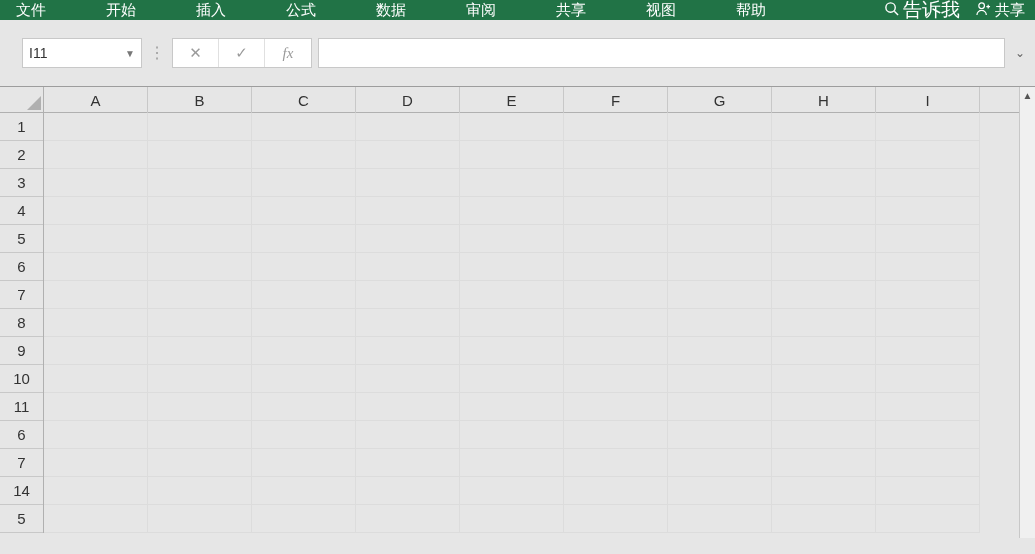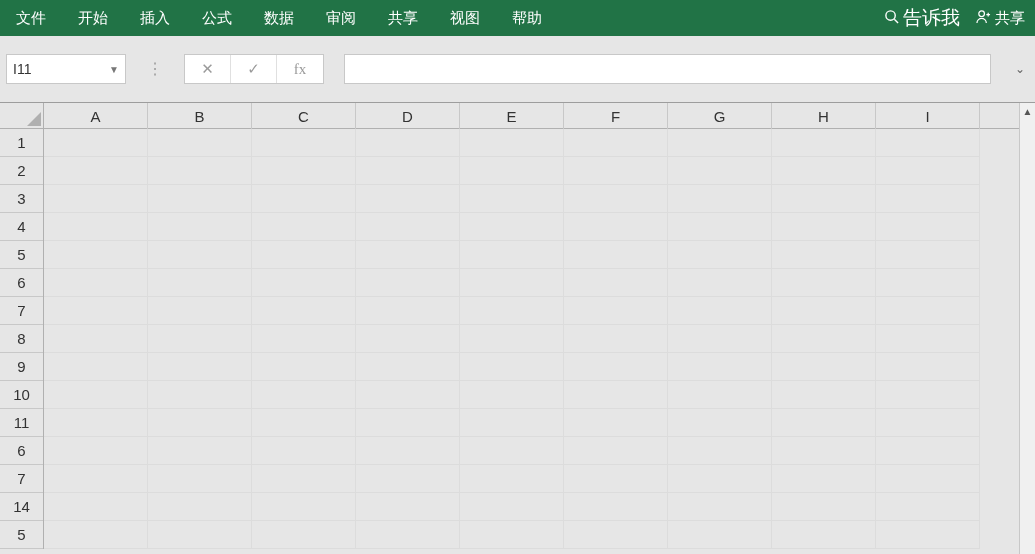--- a/index.html
+++ b/index.html
@@ -1,34 +1,34 @@
 <!DOCTYPE html>
 <html><head>
 <meta charset="utf-8">
 <style>
   * { box-sizing: border-box; margin: 0; padding: 0; }
   html, body { width: 1035px; height: 554px; font-family: "Microsoft YaHei", "Segoe UI", sans-serif; font-size: 12px; overflow: hidden; background: #e6e6e6; }
   
-  .ribbon { background: #217346; height: 36px; display: flex; align-items: stretch; color: #ffffff; }
+  .ribbon { background: #217346; height: 20px; display: flex; align-items: stretch; color: #ffffff; gap: 28px; }
   .ribbon-tab { display: flex; align-items: center; padding: 0 16px; font-size: 15px; cursor: pointer; white-space: nowrap; }
   .ribbon-right { margin-left: auto; display: flex; align-items: stretch; }
   .ribbon-search { display: flex; align-items: center; padding: 0 6px; font-size: 19px; }
   .ribbon-search .sicon { margin-right: 4px; }
   .ribbon-share { display: flex; align-items: center; padding: 0 10px; font-size: 15px; }
   .ribbon-share .sicon { margin-right: 4px; }
 
   
-  .fbar-wrap { background: #e6e6e6; padding: 18px 6px 18px 6px; display: flex; align-items: center; gap: 20px; border-bottom: 1px solid #9d9d9d; }
+  .fbar-wrap { background: #e6e6e6; padding: 18px 6px 18px 22px; display: flex; align-items: center; gap: 6px; border-bottom: 1px solid #9d9d9d; }
   .namebox { width: 120px; height: 30px; background: #ffffff; border: 1px solid #c8c8c8; display: flex; align-items: center; padding: 0 6px; font-size: 14px; color: #333; }
   .namebox .ddl { margin-left: auto; color: #777; font-size: 10px; }
   .sep-dots { width: 18px; text-align: center; color: #a0a0a0; font-size: 16px; line-height: 1; }
   .fx-group { height: 30px; background: #ffffff; border: 1px solid #c8c8c8; display: flex; align-items: center; }
   .fx-btn { width: 46px; height: 100%; display: flex; align-items: center; justify-content: center; color: #9a9a9a; border-right: 1px solid #e0e0e0; font-size: 15px; }
   .fx-btn:last-child { border-right: none; }
-  .fx-symbol { font-family: "Cambria Math", serif; font-size: 15px; }
+  .fx-symbol { font-style: italic; font-family: "Cambria Math", serif; font-size: 15px; }
   .formula-input { flex: 1 1 auto; height: 30px; background: #ffffff; border: 1px solid #c8c8c8; padding: 0 6px; font-size: 14px; position: relative; }
   .fbar-expand { width: 18px; text-align: center; color: #666; font-size: 12px; cursor: pointer; }
   .corner { position: absolute; left: 0; top: 0; width: 44px; height: 26px; background: #e6e6e6; border-right: 1px solid #b0b0b0; border-bottom: 1px solid #b0b0b0; display:flex; align-items:flex-end; justify-content:flex-end; }
   .corner svg { display:block; }
   .col-headers { position: absolute; left: 44px; top: 0; right: 16px; height: 26px; display: flex; background: #e6e6e6; border-bottom: 1px solid #b0b0b0; }
   .col-h { flex: 0 0 104px; height: 26px; display: flex; align-items: center; justify-content: center; font-size: 15px; color: #333; border-right: 1px solid #c8c8c8; }
   .row-headers { position: absolute; left: 0; top: 26px; width: 44px; background: #e6e6e6; border-right: 1px solid #b0b0b0; }
   .row-h { height: 28px; display: flex; align-items: center; justify-content: center; font-size: 15px; color: #333; border-bottom: 1px solid #c8c8c8; }
   .cells { position: absolute; left: 44px; top: 26px; right: 16px; bottom: 0; }
   .cell-row { display: flex; height: 28px; }

